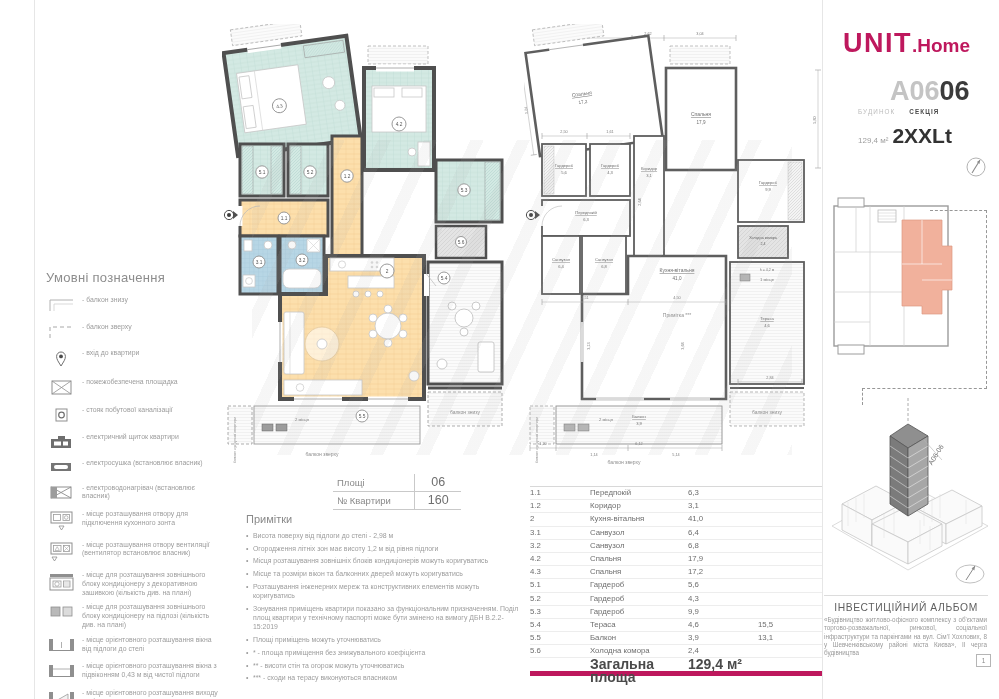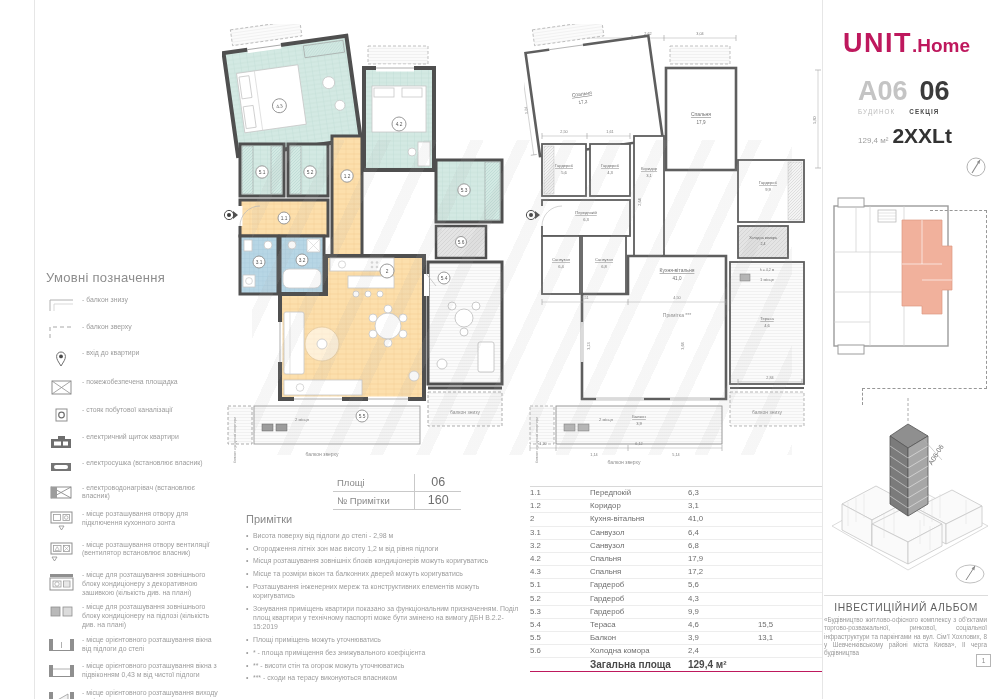--- a/index.html
+++ b/index.html
@@ -45,28 +45,28 @@
   
   .notes{position:absolute;left:246px;top:513px;width:276px;}
   .nt-title{font-size:11px;color:#8a8a8a;margin-bottom:6px;}
   .nt-item{font-size:6.9px;line-height:1.35;color:#9c9c9c;margin-bottom:3.4px;padding-left:7px;position:relative;}
   .nt-item::before{content:"\2022";position:absolute;left:0;top:0;color:#9c9c9c;}
 
   
   .rt{position:absolute;left:530px;top:486px;width:292px;border-top:1px solid #d8d8d8;color:#6e6e6e;}
   .rt-head{display:grid;grid-template-columns:60px 98px 70px 64px;padding:3px 0 4px;color:#8a8a8a;font-size:7.6px;line-height:1.25;border-bottom:1px solid #cfcfcf;}
   .rt-row{display:grid;grid-template-columns:60px 98px 70px 64px;height:12.2px;line-height:12.2px;font-size:7.8px;border-bottom:1px solid #ededed;}
-  .rt-total{display:grid;grid-template-columns:60px 98px 70px 64px;height:13px;line-height:13px;font-size:10px;font-weight:bold;color:#4a4a4a;border-bottom:1px solid #be185d;}
+  .rt-total{display:grid;grid-template-columns:60px 98px 70px 64px;height:13px;line-height:13px;font-size:14px;font-weight:bold;color:#4a4a4a;border-bottom:5px solid #be185d;}
 
   
   .unit-logo{position:absolute;left:843px;top:28px;display:flex;align-items:baseline;color:#be185d;}
   .unit-logo .u{font-size:27px;font-weight:900;letter-spacing:1.5px;}
   .unit-logo .h{font-size:19px;font-weight:bold;text-align:center;}
   .a06{position:absolute;left:858px;top:76px;width:122px;}
-  .a06 .codes{display:flex;align-items:center;gap:12px;}
+  .a06 .codes{display:flex;align-items:center;margin-left:32px;}
   .a06 .c1{font-size:27px;color:#c4c4c4;font-weight:600;}
   .a06 .c2{font-size:27px;color:#3b3b3b;font-weight:800;}
   .a06 .labs{display:flex;gap:14px;margin-top:1px;}
   .a06 .l1{font-size:6.3px;color:#bcbcbc;letter-spacing:1.1px;}
   .a06 .l2{font-size:6.3px;color:#4a4a4a;font-weight:bold;letter-spacing:1.1px;}
   .a06 .row3{display:flex;align-items:baseline;gap:4px;margin-top:9px;}
   .a06 .ar{font-size:8px;color:#9e9e9e;}
   .a06 .tp{font-size:21px;color:#333;font-weight:800;}
   .compass{position:absolute;left:964px;top:155px;}
   .keyplan{position:absolute;left:826px;top:194px;}
@@ -395,21 +395,21 @@
   </svg>
 
   <div class="watermark"></div>
 
   <div class="floor-info">
     <div class="fi-row">
       <div class="fi-label">Площі</div>
       <div class="fi-val">06</div>
     </div>
     <div class="fi-row">
-      <div class="fi-label">№ Примітки</div>
+      <div class="fi-label">№ Квартири</div>
       <div class="fi-val">160</div>
     </div>
   </div>
 
   <div class="notes">
     <div class="nt-title">Примітки</div>
     <div class="nt-item">Висота поверху від підлоги до стелі - 2,98 м</div>
     <div class="nt-item">Огородження літніх зон має висоту 1,2 м від рівня підлоги</div>
     <div class="nt-item">Місця розташування зовнішніх блоків кондиціонерів можуть коригуватись</div>
     <div class="nt-item">Місце та розміри вікон та балконних дверей можуть коригуватись</div>

